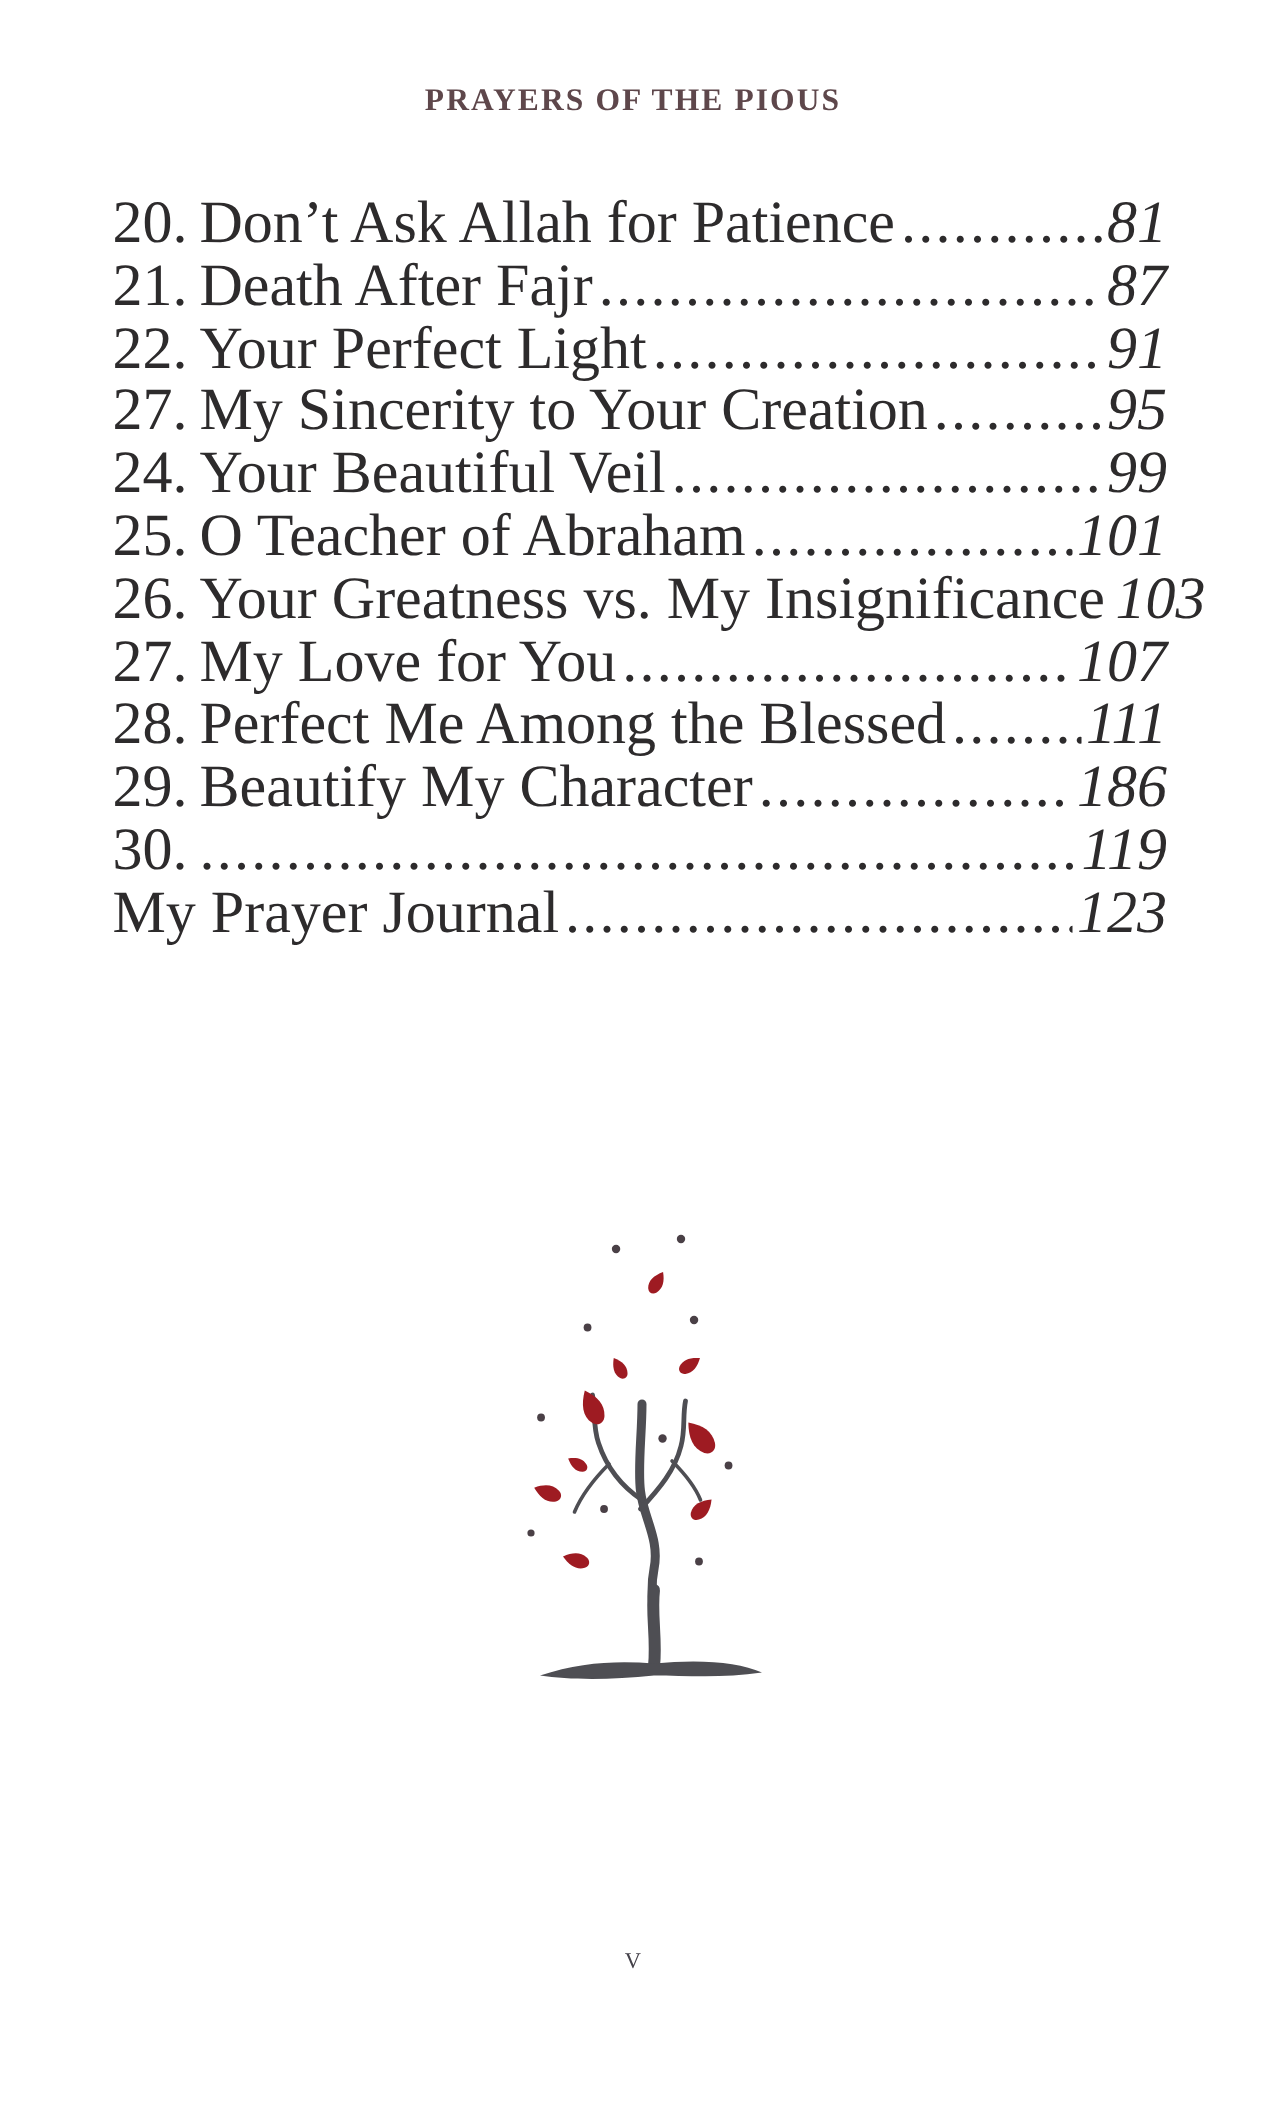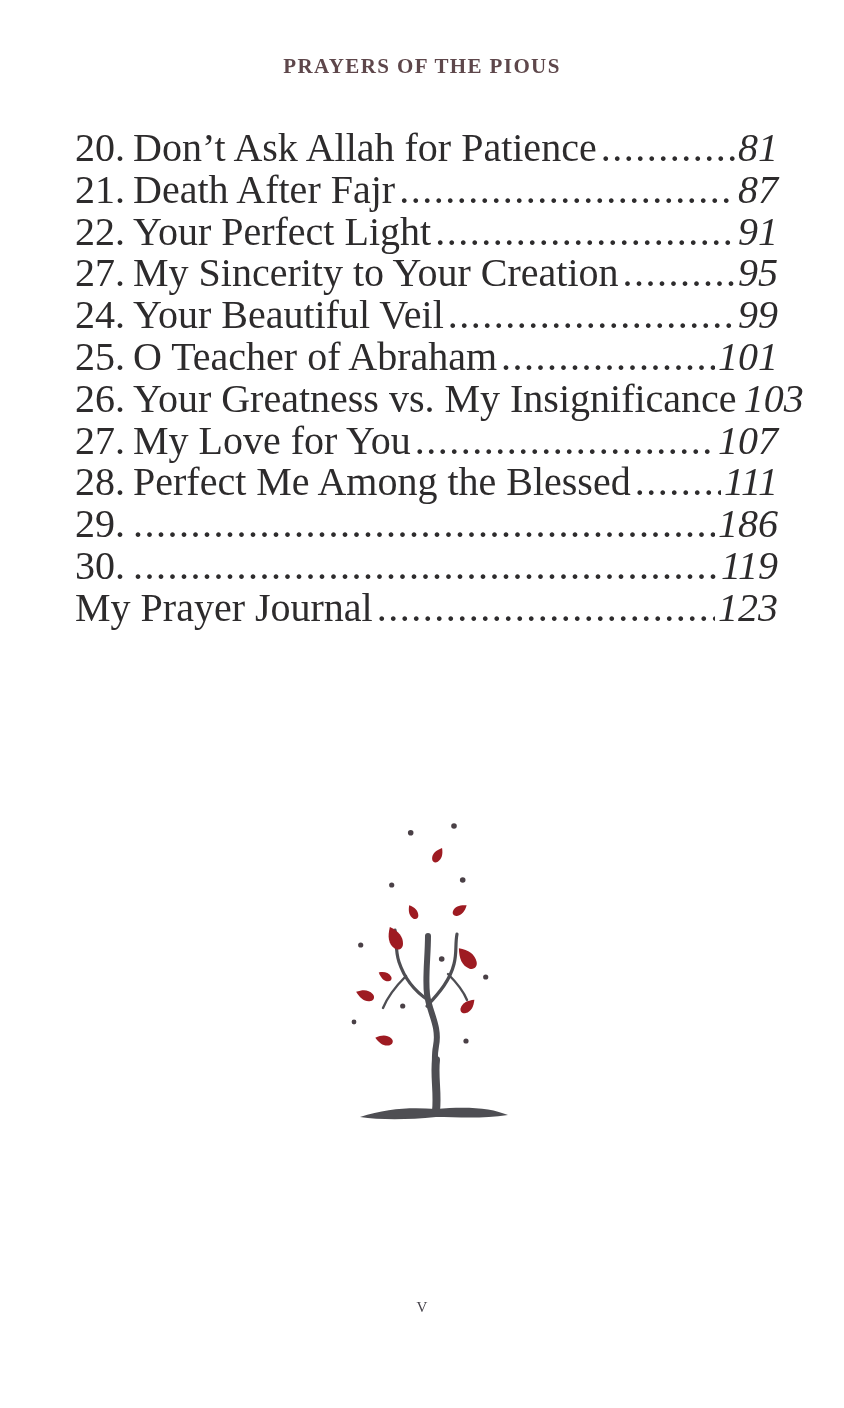--- a/index.html
+++ b/index.html
@@ -135,20 +135,21 @@
         <span class="toc-page">107</span>
       </div>
       <div class="toc-row">
         <span class="toc-num">28.</span>
         <span class="toc-title">Perfect Me Among the Blessed</span>
         <span class="toc-dots"></span>
         <span class="toc-page">111</span>
       </div>
       <div class="toc-row">
         <span class="toc-num">29.</span>
+        <span class="toc-title">Beautify My Character</span>
         <span class="toc-dots"></span>
         <span class="toc-page">186</span>
       </div>
       <div class="toc-row">
         <span class="toc-num">30.</span>
         <span class="toc-dots"></span>
         <span class="toc-page">119</span>
       </div>
       <div class="toc-row no-num">
         <span class="toc-title">My Prayer Journal</span>

